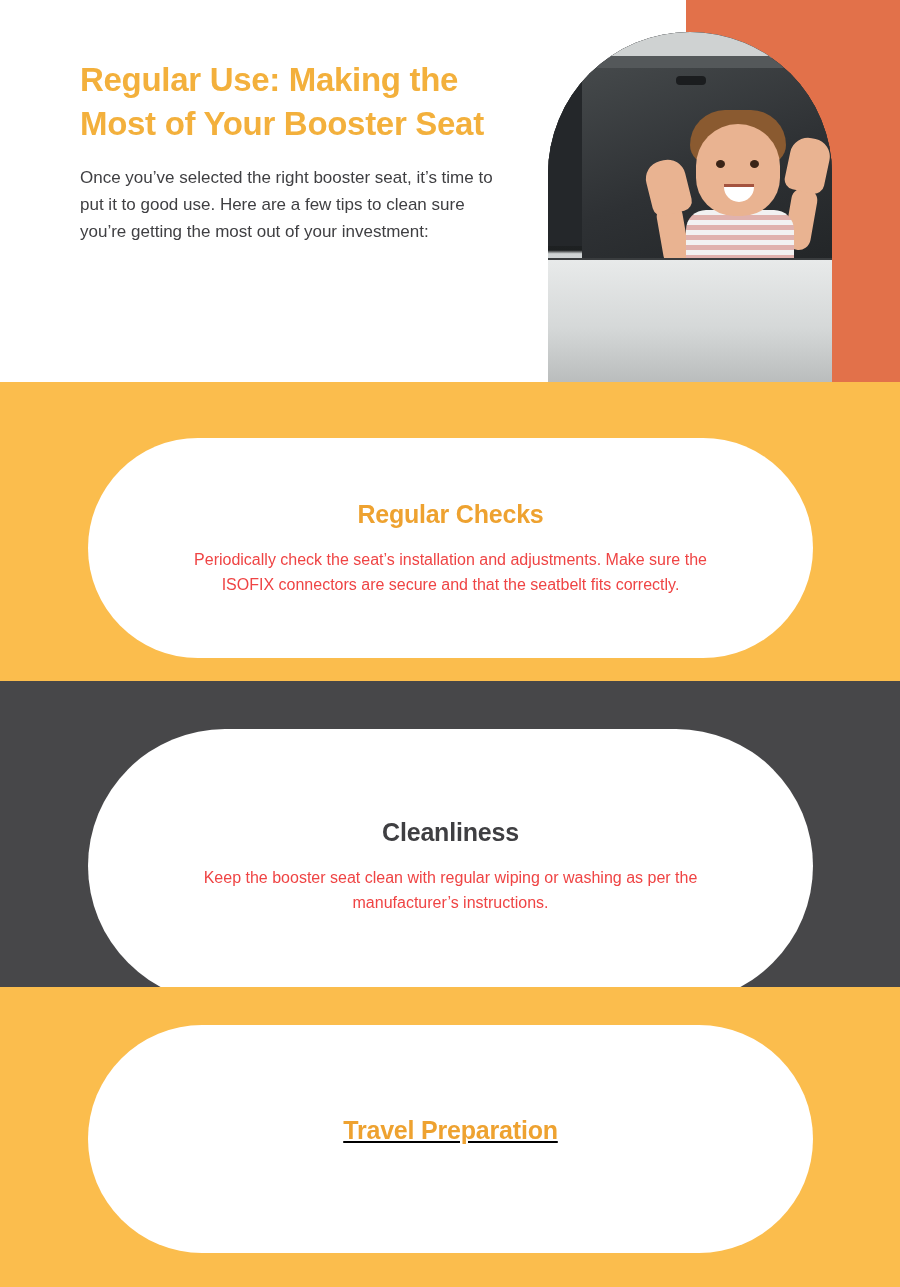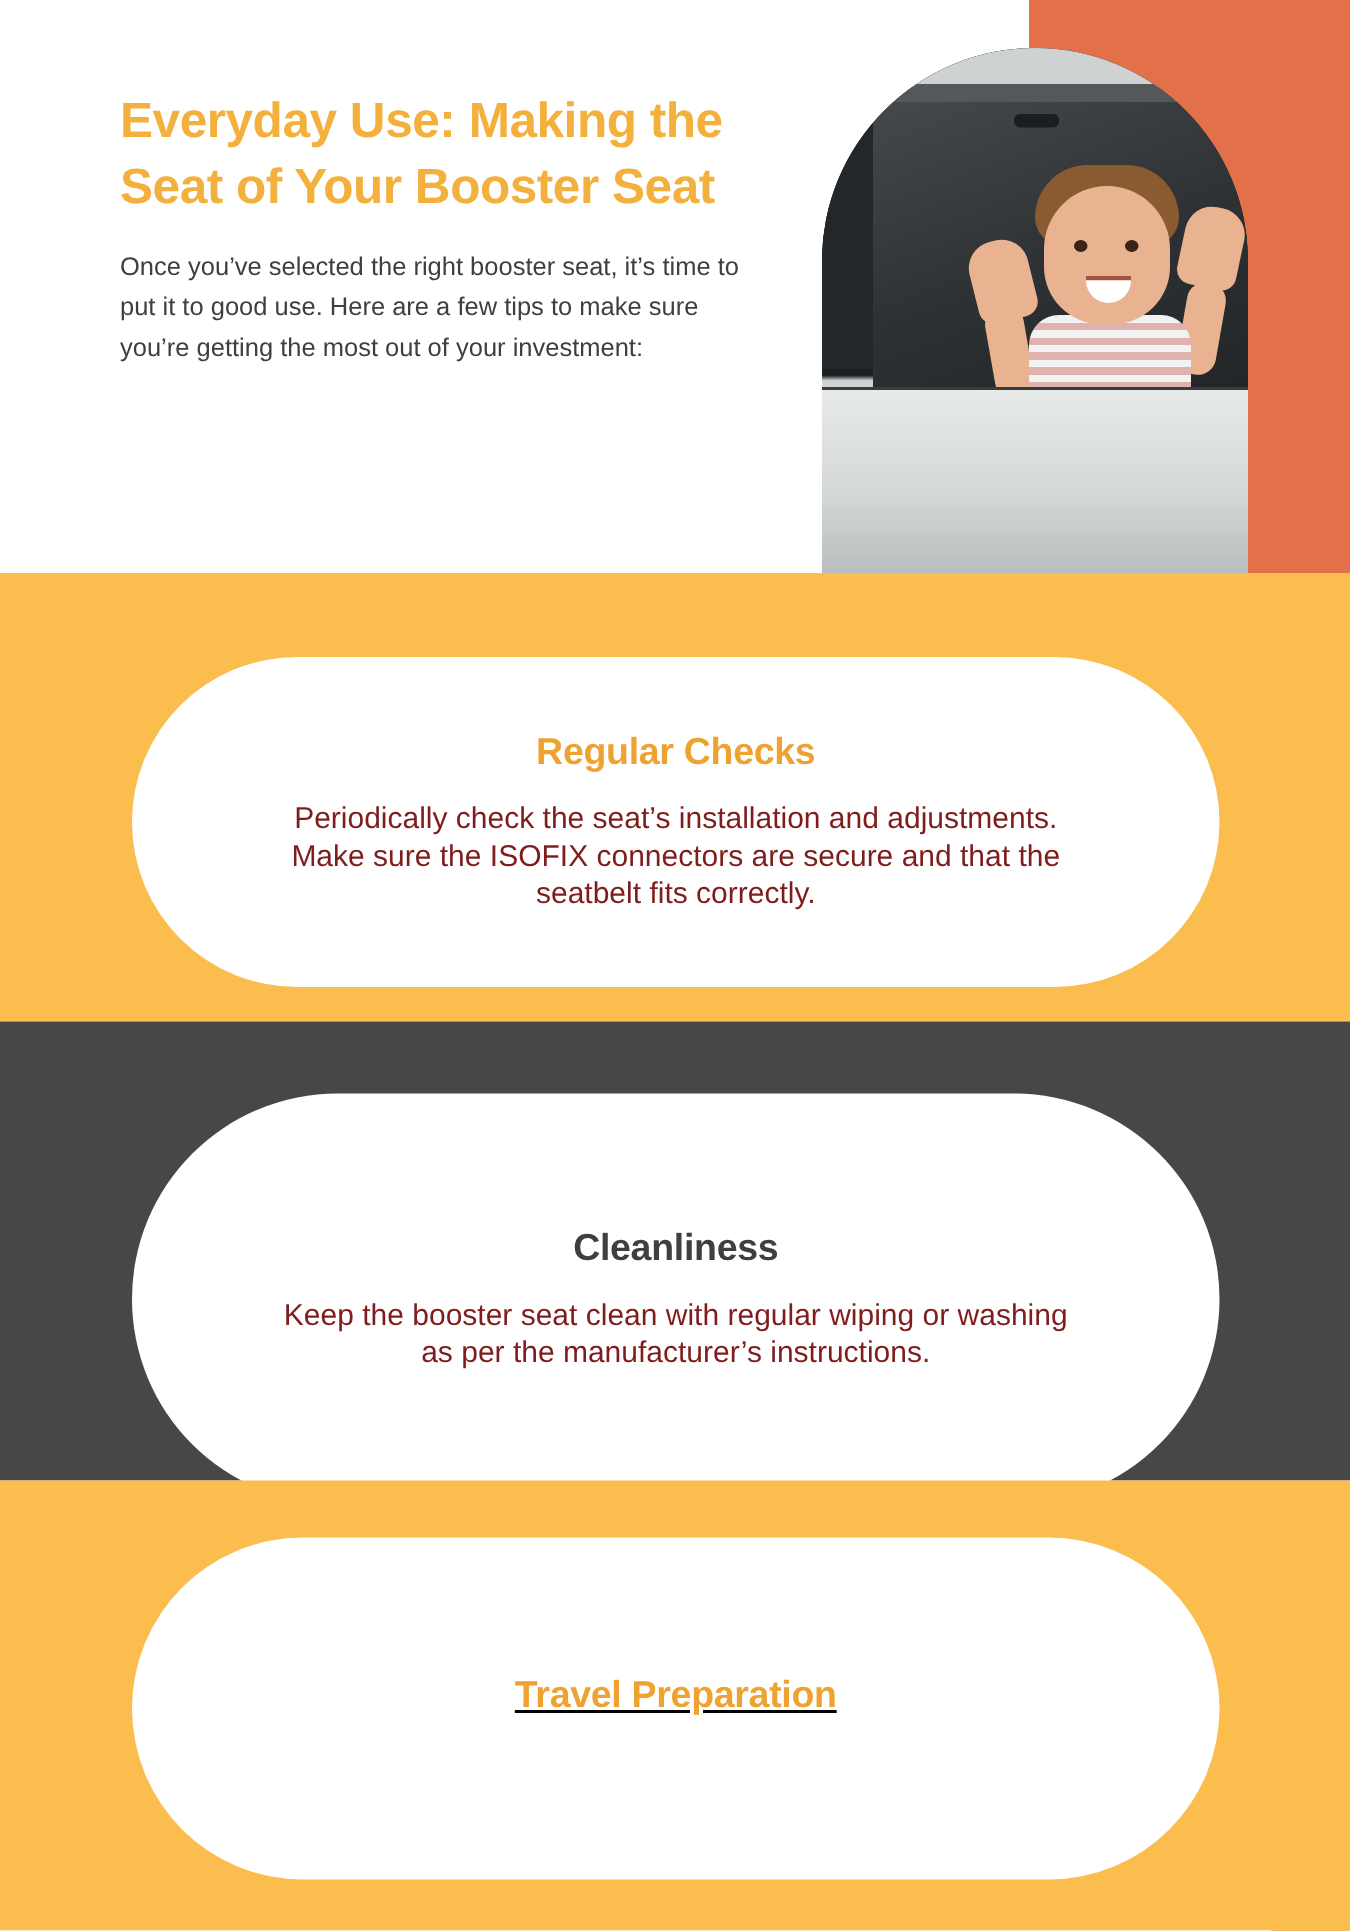--- a/index.html
+++ b/index.html
@@ -160,36 +160,36 @@
 
   .pill-title {
     font-size: 25px;
     font-weight: bold;
     letter-spacing: -0.2px;
     margin-bottom: 18px;
   }
   .t-orange { color: #eea230; }
   .t-dark { color: #3f3f42; }
   .pill-body {
-    font-size: 20px;
+    font-size: 16px;
     line-height: 25px;
-    color: #7f1d1d;
+    color: #ef4444;
   }
 </style>
 </head>
 <body>
 
 <div class="page">
 
   <div class="header">
     <div class="header-accent"></div>
 
     <div class="header-text">
-      <div class="header-title">Everyday Use: Making the Seat of Your Booster Seat</div>
-      <div class="header-body">Once you’ve selected the right booster seat, it’s time to put it to good use. Here are a few tips to make sure you’re getting the most out of your investment:</div>
+      <div class="header-title">Regular Use: Making the Most of Your Booster Seat</div>
+      <div class="header-body">Once you’ve selected the right booster seat, it’s time to put it to good use. Here are a few tips to clean sure you’re getting the most out of your investment:</div>
     </div>
 
     <div class="header-photo">
       <div class="ph-sky"></div>
       <div class="ph-glass"></div>
       <div class="ph-handle"></div>
       <div class="ph-roof"></div>
       <div class="ph-roof2"></div>
       <div class="ph-pillar"></div>
       <div class="ph-arm-l"></div>

